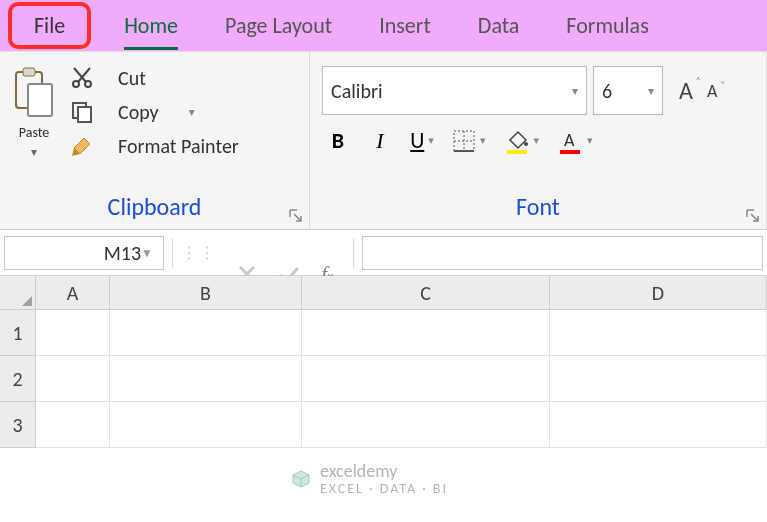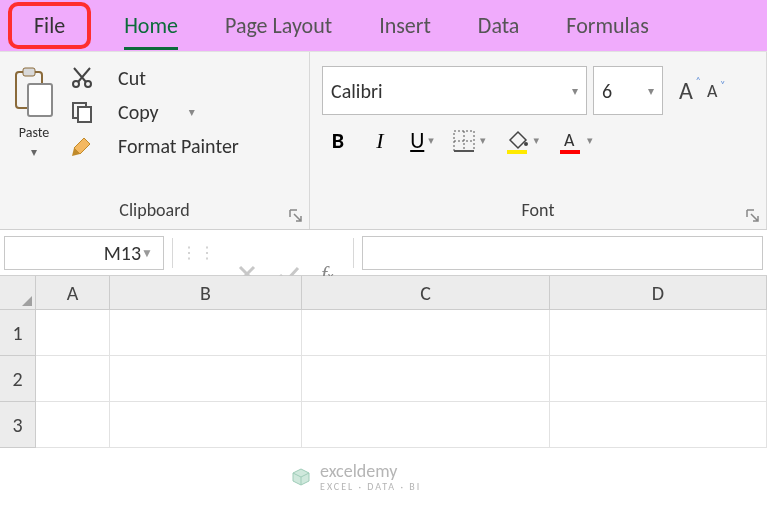--- a/index.html
+++ b/index.html
@@ -11,21 +11,21 @@
 .tab-file { border: 4px solid #ff2e2e; border-radius: 10px; padding: 6px 22px; margin-right: 8px; color: #333; }
 .tab-home { color: #0c6b3a; font-weight: 400; }
 .tab-home::after { content:""; position:absolute; left:22px; right:22px; bottom:-1px; height:3px; background:#0c6b3a; }
 
 
 .ribbon { display: flex; background: #f5f5f5; height: 178px; border-bottom: 1px solid #d0d0d0; }
 
 .group { border-right: 1px solid #d8d8d8; display:flex; flex-direction:column; justify-content:space-between; padding: 8px 12px 4px 12px; position:relative; }
 .group-clipboard { width: 310px; }
 .group-font { flex:1; }
-.group-title { text-align:center; font-size:18px; color:#404040; padding-bottom:4px; }
+.group-title { text-align:center; font-size:24px; color:#1d4ed8; padding-bottom:4px; }
 .group-launcher { position:absolute; bottom:6px; right:6px; width:14px; height:14px; }
 
 .clip-body { display:flex; gap:14px; }
 .paste-stack { display:flex; flex-direction:column; align-items:center; gap:4px; padding-top:6px; }
 .paste-label { font-size:14px; color:#333; }
 .paste-arrow { font-size:12px; color:#666; }
 
 .clip-items { display:flex; flex-direction:column; gap:10px; padding-top:6px; }
 .clip-item { display:flex; align-items:center; gap:24px; font-size:20px; color:#333; cursor:pointer; }
 .clip-item .caret { color:#888; font-size:12px; margin-left:6px; }
@@ -54,21 +54,21 @@
 .corner { width:36px; background:#ececec; border-right:1px solid #ccc; border-bottom:1px solid #ccc; position:relative; }
 .corner::after { content:""; position:absolute; right:3px; bottom:3px; width:0; height:0; border-left:10px solid transparent; border-bottom:10px solid #a0a0a0; }
 .colhdr { background:#ececec; border-right:1px solid #ccc; border-bottom:1px solid #ccc; text-align:center; font-size:20px; color:#444; line-height:34px; }
 .colA{width:74px}.colB{width:192px}.colC{width:248px}.colD{width:217px}
 
 .row { display:flex; height:46px; }
 .rowhdr { width:36px; background:#ececec; border-right:1px solid #ccc; border-bottom:1px solid #ccc; text-align:center; font-size:20px; color:#444; line-height:46px; }
 .cell { border-right:1px solid #e2e2e2; border-bottom:1px solid #e2e2e2; }
 
 .watermark { position:absolute; left:290px; top:460px; display:flex; align-items:center; gap:8px; color:#b5b5b5; font-size:18px; }
-.watermark .sub { font-size:10px; letter-spacing:2px; display:block; margin-top:-2px; }
+.watermark .sub { font-size:14px; letter-spacing:2px; display:block; margin-top:-2px; }
 
 
 svg { display:block; }
 </style>
 </head>
 <body>
 
 <div class="tabs">
   <div class="tab tab-file">File</div>
   <div class="tab tab-home">Home</div>

